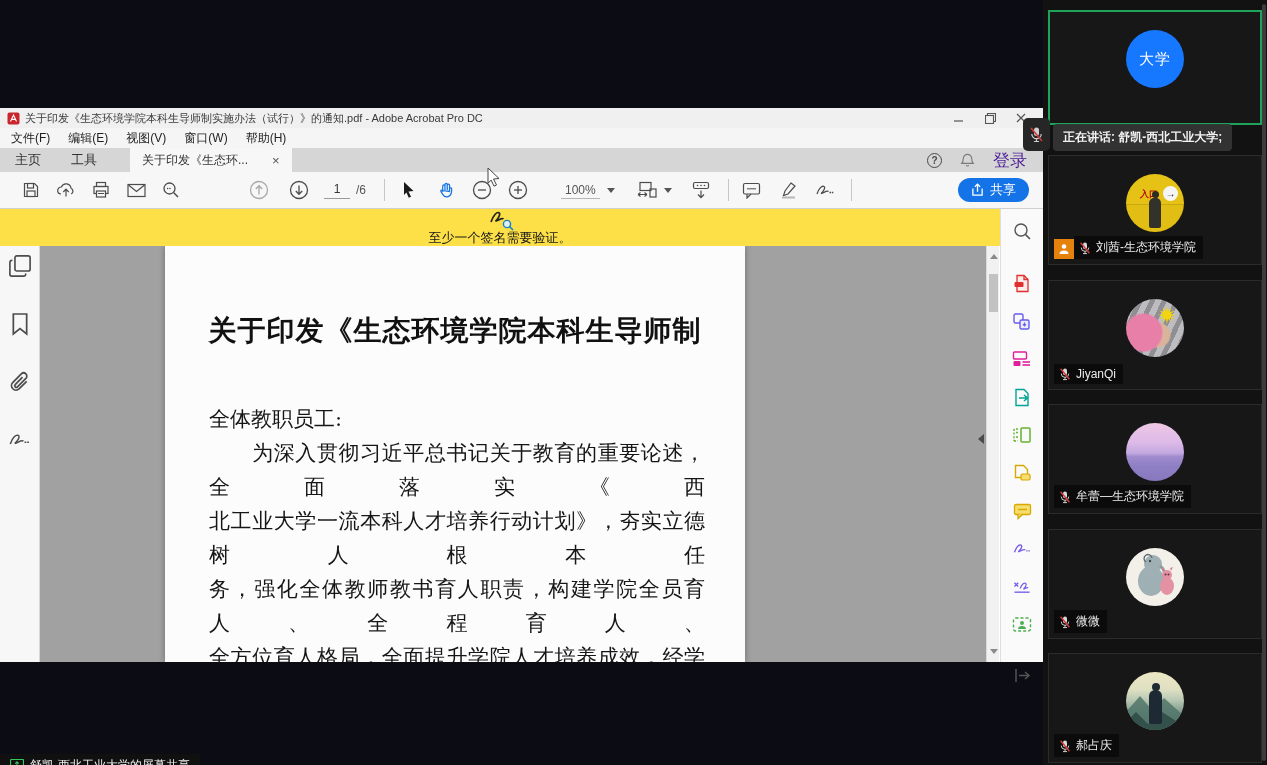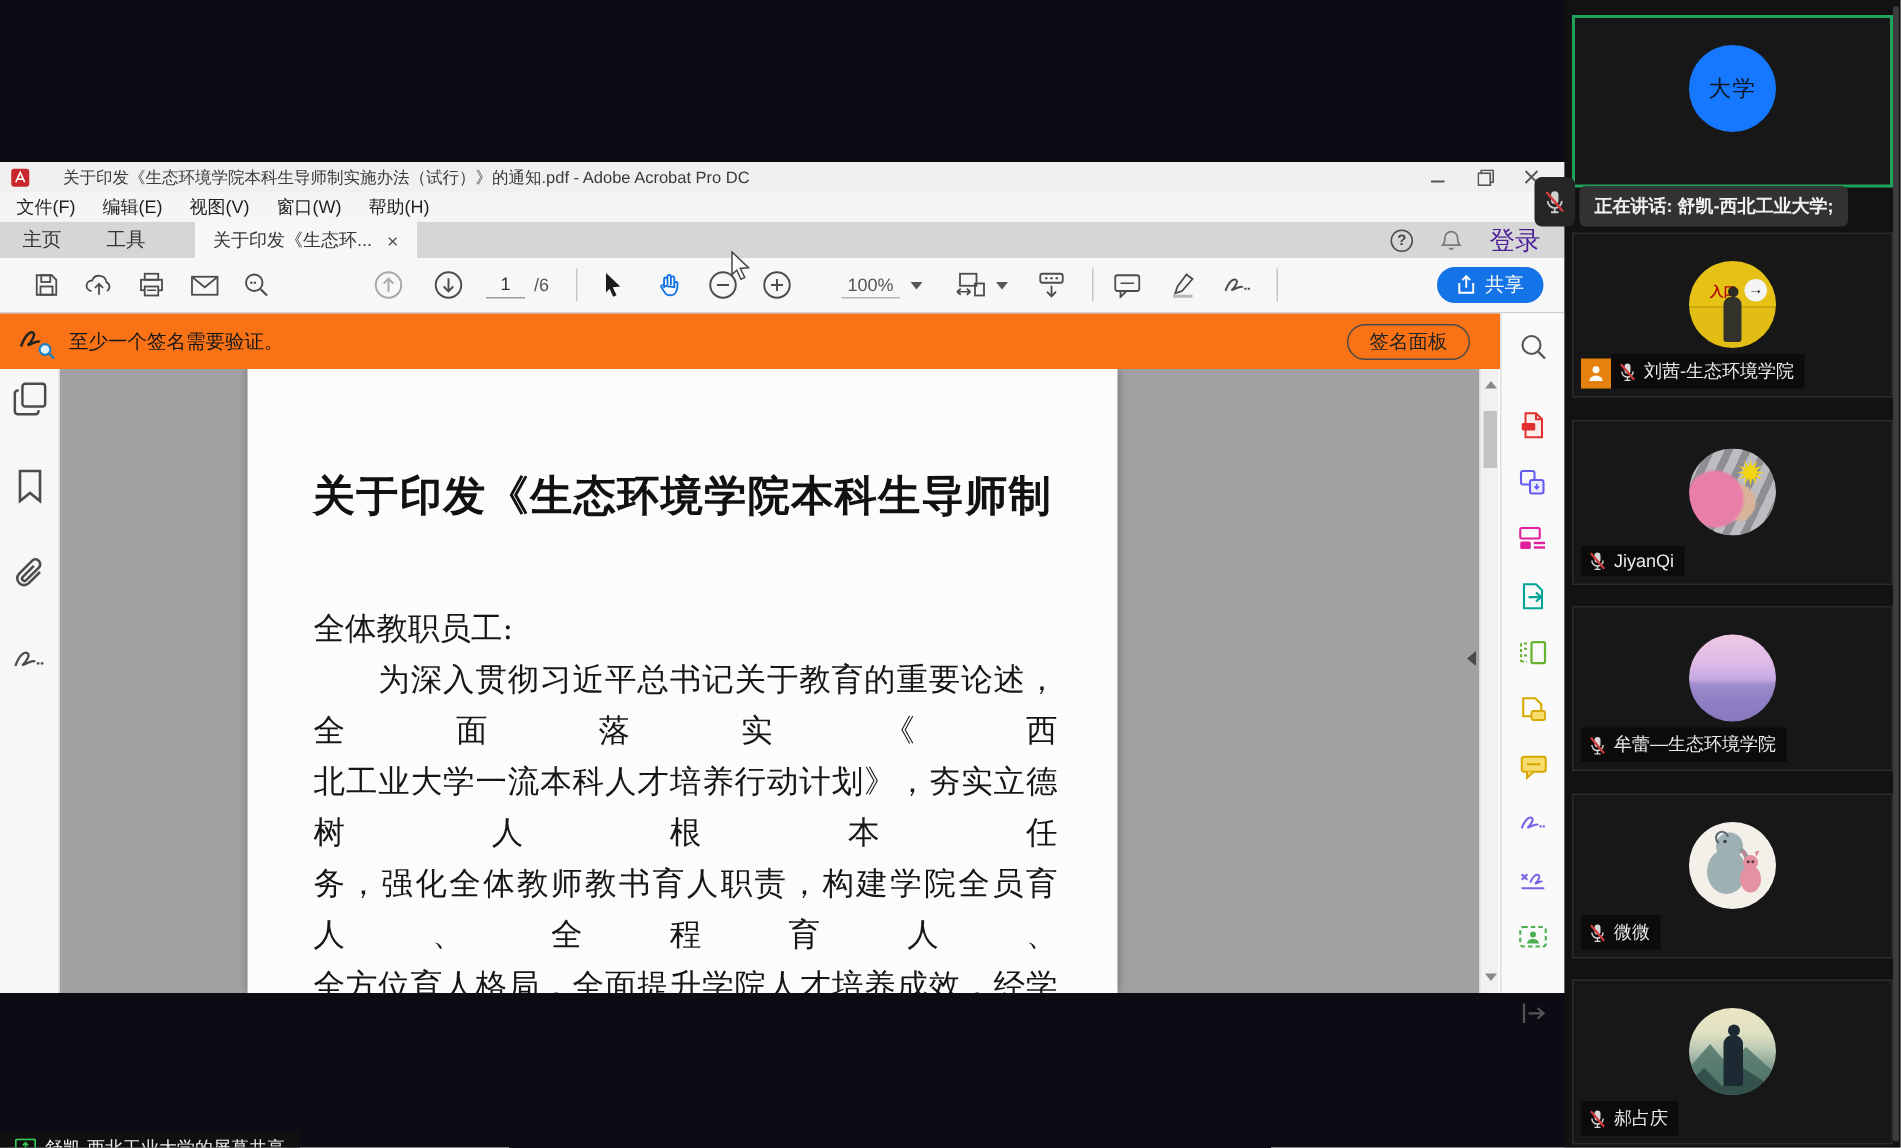--- a/index.html
+++ b/index.html
@@ -3,46 +3,46 @@
 <meta charset="utf-8">
 <style>
   * { margin:0; padding:0; box-sizing:border-box; }
   html,body { width:1267px; height:765px; }
   body { position:relative; background:#0c0c14; overflow:hidden;
          font-family:"Liberation Sans", sans-serif; }
 
   
   .win { position:absolute; left:0; top:108px; width:1043px; height:554px; background:#fff; }
   .titlebar { height:20px; background:#f0f0f0; display:flex; align-items:center; padding:0 7px; font-size:11px; color:#3a3a3a; }
-  .titlebar .ttl { margin-left:22px; white-space:nowrap; overflow:hidden; }
+  .titlebar .ttl { margin-left:5px; white-space:nowrap; overflow:hidden; }
   .winctl { margin-left:auto; display:flex; align-items:center; gap:9px; padding-right:4px; }
   .winctl > div { width:22px; height:14px; display:flex; align-items:center; justify-content:center; }
 
   .menubar { height:20px; background:#f5f5f5; display:flex; align-items:center; font-size:12px; color:#1f1f1f; padding-left:2px; }
   .menubar span { padding:0 9px; }
 
   .tabbar { height:24px; background:#d6d6d6; display:flex; align-items:stretch; font-size:13px; color:#333; }
   .tab { display:flex; align-items:center; padding:0 15px; }
-  .doctab { background:#f7f7f7; font-size:12px; display:flex; align-items:center; gap:10px; padding:0 12px; margin-left:18px; color:#333; }
+  .doctab { background:#f7f7f7; font-size:12px; display:flex; align-items:center; gap:24px; padding:0 12px; margin-left:18px; color:#333; }
   .doctab .x { color:#555; font-size:13px; }
   .tabbar-right { margin-left:auto; display:flex; align-items:center; gap:18px; padding-right:16px; }
   .helpcirc { width:15px; height:15px; border:1.4px solid #4a4a4a; border-radius:50%; font-size:10px; color:#4a4a4a; display:flex; align-items:center; justify-content:center; font-weight:bold; }
   .signin { font-size:17px; color:#4c1d95; }
 
   .toolbar { height:37px; background:#f7f7f7; border-bottom:1px solid #cfcfcf; display:flex; align-items:center; }
   .ti { width:22px; height:22px; display:flex; align-items:center; justify-content:center; flex:none; }
   .tb-sep { width:1px; height:22px; background:#c6c6c6; flex:none; }
   .pagebox { width:26px; height:17px; border-bottom:1px solid #9a9a9a; font-size:12px; color:#333; text-align:center; background:#fff0; }
   .fs12g { font-size:12px; color:#555; }
   .caret { width:0; height:0; border-left:4px solid transparent; border-right:4px solid transparent; border-top:5px solid #555; }
   .sharebtn { margin-left:auto; margin-right:14px; height:24px; background:#1473e6; color:#fff; border-radius:13px; display:flex; align-items:center; gap:6px; padding:0 13px; font-size:13px; }
 
   .lower { display:flex; height:453px; }
   .leftcol { width:1000px; }
-  .noticebar { height:37px; background:#f97316; display:flex; align-items:center; font-size:13px; color:#161616; }
+  .noticebar { height:37px; background:#fde047; display:flex; align-items:center; font-size:13px; color:#161616;flex-direction:column; }
   .noticebar .nicon { margin:0 12px 0 12px; position:relative; width:22px; height:20px; }
   .panelbtn { margin-left:auto; margin-right:20px; border:1.5px solid #4a4a4a; border-radius:12px; padding:2px 14px; font-size:13px; color:#222; background:transparent; }
 
   .content { display:flex; height:416px; }
   .leftbar { width:40px; background:#f7f7f7; border-right:1px solid #d8d8d8; display:flex; flex-direction:column; align-items:center; padding-top:8px; gap:20px; position:relative; }
   .collapse-l { position:absolute; right:-7px; top:200px; width:0; height:0; border-top:5px solid transparent; border-bottom:5px solid transparent; border-right:6px solid #6b6b6b; }
   .docarea { width:946px; background:#a1a1a1; position:relative; overflow:hidden; }
   .vscroll { width:13px; background:#f1f1f1; border-left:1px solid #dadada; position:relative; }
   .vthumb { position:absolute; left:2px; top:28px; width:9px; height:38px; background:#c2c2c2; }
   .chev { position:absolute; left:3px; width:0; height:0; border-left:4px solid transparent; border-right:4px solid transparent; }
@@ -69,21 +69,21 @@
   .vpanel { position:absolute; right:0; top:0; width:224px; height:765px; background:#121212; }
   .vscroll2 { position:absolute; right:1px; top:4px; width:4px; height:757px; background:#3c3c3c; border-radius:2px; }
   .tile { position:absolute; left:5px; width:214px; background:#171717; border:1px solid #2b2b2b; }
   .tile.speaking { border:2px solid #1fa35a; }
   .avatar { position:absolute; left:50%; top:18px; transform:translateX(-50%); width:58px; height:58px; border-radius:50%; overflow:hidden; }
   .namebar { position:absolute; left:5px; bottom:5px; background:rgba(8,8,8,.82); color:#ececec; font-size:12px; display:flex; align-items:center; gap:5px; padding:3px 7px 3px 5px; white-space:nowrap; }
   .hostbadge { position:absolute; left:5px; bottom:5px; width:20px; height:20px; background:#e5820e; display:flex; align-items:center; justify-content:center; }
   .namebar.with-host { left:25px; }
 
   
-  .av-blue { background:#1677ff; display:flex; align-items:center; justify-content:center; color:#0f172a; font-size:15px; letter-spacing:1px; }
+  .av-blue { background:#1677ff; display:flex; align-items:center; justify-content:center; color:#ffffff; font-size:15px; letter-spacing:1px; }
   .av-entrance { background:linear-gradient(180deg,#e6c217 0 52%, #c9a70f 52% 54%, #e2bd14 54% 100%); position:relative; }
   .av-entrance .sign { position:absolute; left:14px; top:14px; font-size:9px; color:#b40a0a; font-weight:bold; }
   .av-entrance .arrowc { position:absolute; right:6px; top:12px; width:15px; height:15px; background:#f5f5f5; border-radius:50%; color:#111; font-size:10px; display:flex; align-items:center; justify-content:center; }
   .av-entrance .person { position:absolute; left:23px; top:24px; width:12px; height:30px; background:#33322a; border-radius:5px 5px 2px 2px; }
   .av-entrance .person:before { content:""; position:absolute; left:3px; top:-7px; width:7px; height:7px; background:#2c2b24; border-radius:50%; }
   .av-flower { background:
       radial-gradient(circle at 30% 58%, #e87fa8 0 34%, rgba(232,127,168,0) 38%),
       radial-gradient(circle at 55% 62%, #d9b39a 0 24%, rgba(217,179,154,0) 28%),
       repeating-linear-gradient(115deg,#8f8f93 0 5px,#bdbdc1 5px 11px); position:relative; }
   .av-sea { background:linear-gradient(180deg,#efc8e4 0%, #dcb9e8 34%, #c3a8e0 52%, #9f8cce 58%, #8f7fc4 74%, #8878bd 100%); }

